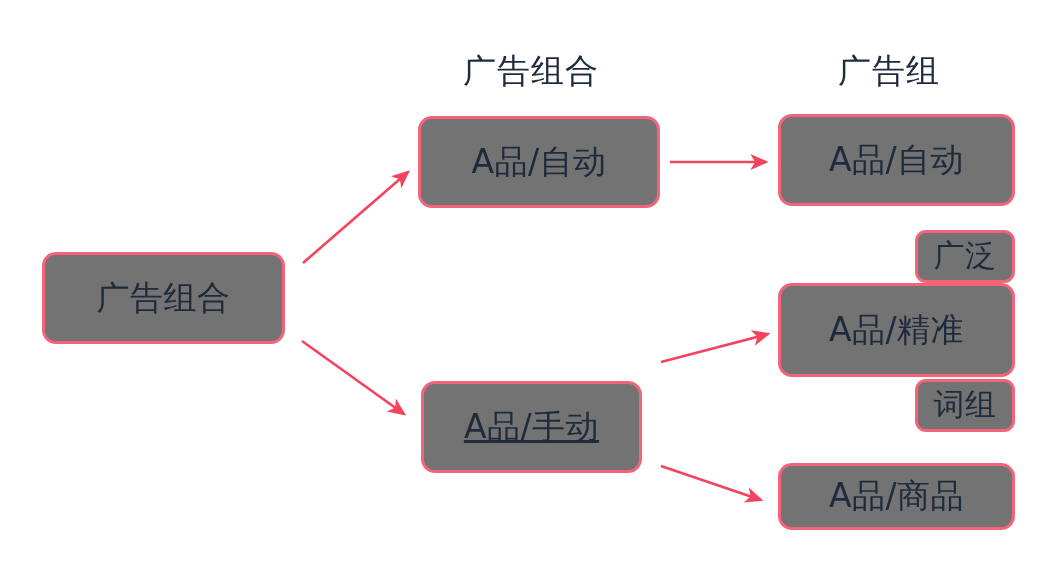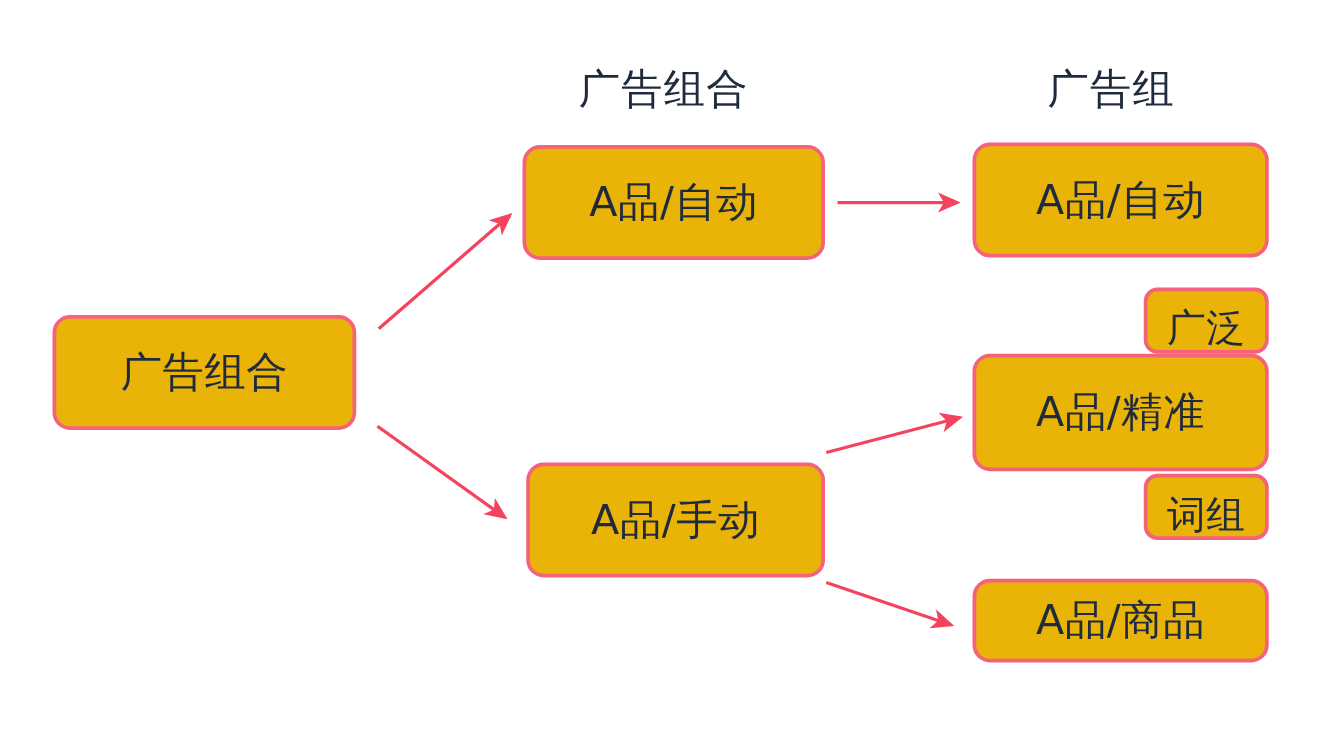--- a/index.html
+++ b/index.html
@@ -25,21 +25,21 @@
     line-height: 1;
     letter-spacing: 1px;
     white-space: nowrap;
     text-align: center;
   }
 
   
   .node {
     position: absolute;
     box-sizing: border-box;
-    background: #eab308;
+    background: #737373;
     border: 3px solid #f4637a;
     border-radius: 14px;
     display: flex;
     align-items: center;
     justify-content: center;
     color: #1f2a3c;
     font-size: 33px;
     line-height: 1;
     white-space: nowrap;
     letter-spacing: 0.5px;
@@ -47,21 +47,21 @@
   .node.small {
     font-size: 31px;
     border-radius: 11px;
   }
   .node-label {
     display: block;
     transform: translateY(-1px);
   }
 
   
-  .layer-back  { z-index: 1; align-items: flex-end; }
+  .layer-back  { z-index: 1; }
   .layer-front { z-index: 3; }
 
   
   #arrows {
     position: absolute;
     left: 0;
     top: 0;
     width: 1056px;
     height: 583px;
     z-index: 2;
@@ -96,21 +96,21 @@
   </svg>
 
   <div class="node layer-front" style="left:42px; top:252px; width:243px; height:92px;align-items:center;">
     <span class="node-label">广告组合</span>
   </div>
 
   <div class="node layer-front" style="left:418px; top:116px; width:242px; height:92px;">
     <span class="node-label">A品/自动</span>
   </div>
 
-  <div class="node layer-front" style="left:421px; top:370px; width:239px; height:92px;">
+  <div class="node layer-front" style="left:421px; top:381px; width:221px; height:92px;text-decoration:underline;">
     <span class="node-label">A品/手动</span>
   </div>
 
   <div class="node layer-front" style="left:778px; top:114px; width:237px; height:92px;">
     <span class="node-label">A品/自动</span>
   </div>
 
   <div class="node small layer-back" style="left:915px; top:230px; width:100px; height:53px;">
     <span class="node-label">广泛</span>
   </div>

